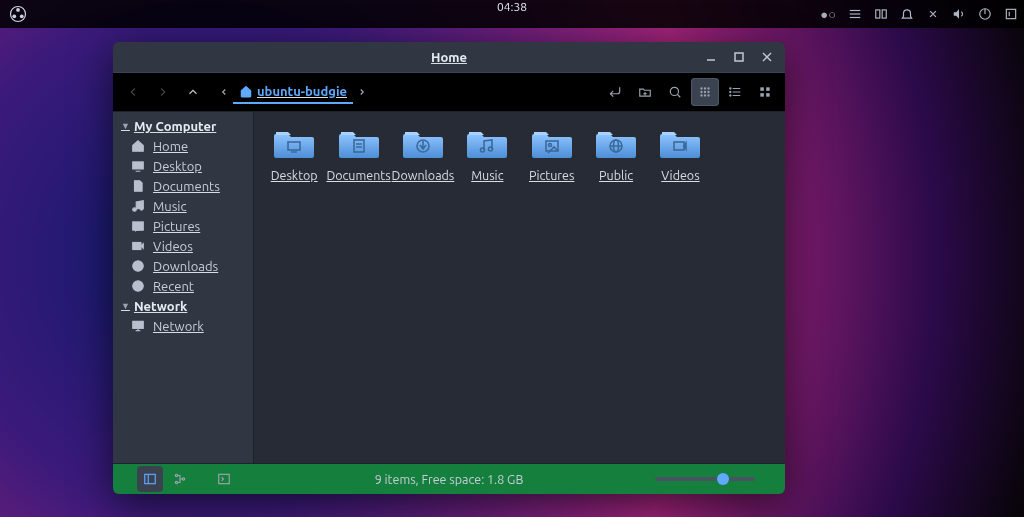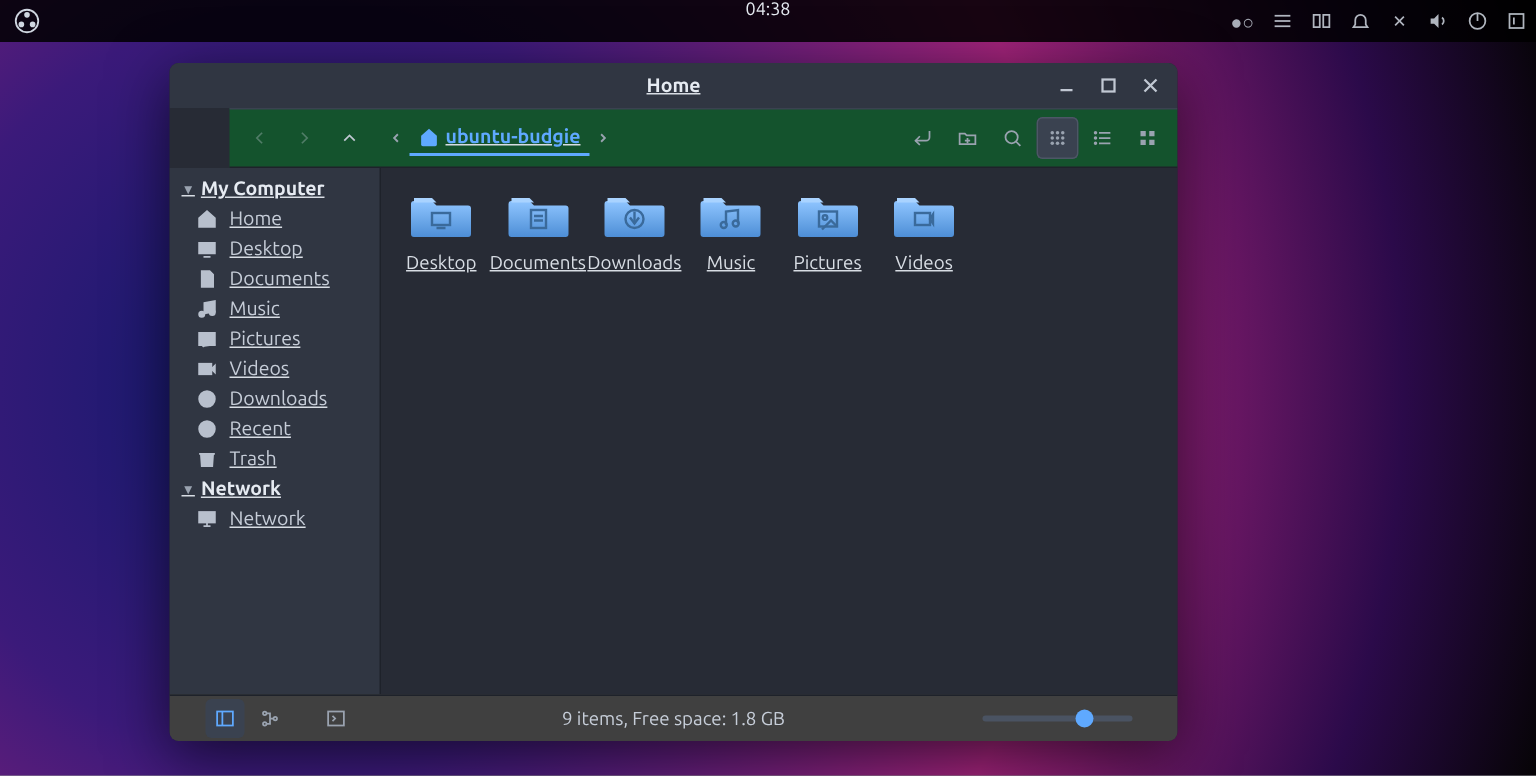--- a/index.html
+++ b/index.html
@@ -16,21 +16,21 @@
 
 #win{position:absolute;left:113px;top:42px;width:672px;height:452px;background:#272b35;border-radius:6px;box-shadow:0 10px 40px rgba(0,0,0,.6);display:flex;flex-direction:column;overflow:hidden;text-decoration:underline;}
 
 
 .titlebar{height:30px;background:#303642;display:flex;align-items:center;justify-content:center;position:relative;}
 .titlebar .title{color:#e6ebf2;font-weight:600;font-size:13px;}
 .titlebar .winbtns{position:absolute;right:6px;top:0;height:30px;display:flex;align-items:center;gap:4px;}
 .titlebar .wbtn{width:24px;height:24px;display:flex;align-items:center;justify-content:center;border-radius:4px;color:#c1c8d3;}
 
 
-.toolbar{height:38px;background:#14532d;border-top:1px solid #3a4250;border-bottom:1px solid #1e222a;display:flex;align-items:center;padding:0 6px;gap:2px;margin-left:40px;}
+.toolbar{height:38px;background:#000000;border-top:1px solid #3a4250;border-bottom:1px solid #1e222a;display:flex;align-items:center;padding:0 6px;gap:2px;}
 .toolbar .tbtn{width:28px;height:28px;display:flex;align-items:center;justify-content:center;border-radius:4px;color:#9aa3b0;}
 .toolbar .tbtn.disabled{opacity:.35;}
 .toolbar .pathbar{display:flex;align-items:center;margin-left:6px;flex:1;}
 .toolbar .pathbar .pathseg{display:flex;align-items:center;gap:4px;color:#5fa9ff;font-weight:600;padding:4px 6px;border-bottom:2px solid #5fa9ff;}
 .toolbar .pathbar .pathseg svg{width:14px;height:14px;fill:#5fa9ff;}
 .toolbar .right{display:flex;align-items:center;gap:2px;}
 .toolbar .tbtn.active{background:#3a4250;box-shadow:inset 0 0 0 1px #4d5766;}
 
 
 .body{flex:1;display:flex;min-height:0;}
@@ -42,21 +42,21 @@
 .sidebar .item .ul{border-bottom:1px solid #b8c0cd;}
 
 .content{flex:1;background:#272b35;overflow:auto;padding:14px 8px;}
 .grid{display:grid;grid-template-columns:repeat(8,1fr);gap:8px 0;}
 .cell{display:flex;flex-direction:column;align-items:center;gap:8px;}
 .cell .folder{width:42px;height:34px;position:relative;}
 .cell .folder svg{width:42px;height:34px;}
 .cell .label{color:#d8dde4;font-size:12.5px;text-align:center;}
 
 
-.statusbar{height:30px;background:#404040;border-top:1px solid #1e222a;display:flex;align-items:center;padding:0 24px;justify-content:space-between;}
+.statusbar{height:30px;background:#15803d;border-top:1px solid #1e222a;display:flex;align-items:center;padding:0 24px;justify-content:space-between;}
 .statusbar .left{display:flex;align-items:center;gap:4px;}
 .statusbar .sbtn{width:26px;height:26px;display:flex;align-items:center;justify-content:center;border-radius:4px;color:#9aa3b0;}
 .statusbar .sbtn.active{background:#3a4250;}
 .statusbar .status{position:absolute;left:0;right:0;text-align:center;pointer-events:none;color:#c6cdd8;font-size:12.5px;}
 .statusbar .slider{width:100px;height:4px;background:#4a5362;border-radius:2px;position:relative;margin-right:6px;}
 .statusbar .slider .knob{position:absolute;left:62%;top:-4px;width:12px;height:12px;border-radius:50%;background:#5fa9ff;}
 
 svg{display:block;}
 </style>
 </head>
@@ -286,28 +286,20 @@
           </svg>
           <span>Downloads</span>
         </div>
         <div class="item">
           <svg width="14" height="14" viewBox="0 0 24 24" fill="none" stroke="#b8c0cd" stroke-width="2">
             <circle cx="12" cy="12" r="9"></circle>
             <polyline points="12 7 12 12 16 14"></polyline>
           </svg>
           <span>Recent</span>
         </div>
-        <div class="item">
-          <svg width="14" height="14" viewBox="0 0 24 24" fill="none" stroke="#b8c0cd" stroke-width="2">
-            <polyline points="3 6 5 6 21 6"></polyline>
-            <path d="M19 6l-1 14H6L5 6"></path>
-            <path d="M10 11v6M14 11v6"></path>
-          </svg>
-          <span>Trash</span>
-        </div>
         <div class="section">
           <span class="tri">▼</span>
           <span>Network</span>
         </div>
         <div class="item">
           <svg width="14" height="14" viewBox="0 0 24 24" fill="none" stroke="#b8c0cd" stroke-width="2">
             <rect x="3" y="4" width="18" height="12"></rect>
             <line x1="8" y1="20" x2="16" y2="20"></line>
             <line x1="12" y1="16" x2="12" y2="20"></line>
           </svg>
@@ -367,20 +359,32 @@
             <div class="folder">
               <svg viewBox="0 0 42 34">
     <path d="M3 8 h12 l3 3 h21 a2 2 0 0 1 2 2 v17 a2 2 0 0 1 -2 2 H3 a2 2 0 0 1 -2 -2 V10 a2 2 0 0 1 2 -2z" fill="url(#fgrad)"></path>
     <path d="M3 6 h12 l3 3 h-15z" fill="#a9d3ff"></path>
     <rect x="15" y="15" width="12" height="10" fill="none" stroke="#3a6a9b" stroke-width="1.6"></rect>
                 <circle cx="19" cy="19" r="1.5" fill="none" stroke="#3a6a9b" stroke-width="1.6"></circle>
                 <path d="M27 25l-4-4-6 6" fill="none" stroke="#3a6a9b" stroke-width="1.6"></path>
   </svg>
             </div>
             <span class="label">Pictures</span>
+          </div>
+          <div class="cell">
+            <div class="folder">
+              <svg viewBox="0 0 42 34">
+    <path d="M3 8 h12 l3 3 h21 a2 2 0 0 1 2 2 v17 a2 2 0 0 1 -2 2 H3 a2 2 0 0 1 -2 -2 V10 a2 2 0 0 1 2 -2z" fill="url(#fgrad)"></path>
+    <path d="M3 6 h12 l3 3 h-15z" fill="#a9d3ff"></path>
+    <circle cx="21" cy="20" r="6" fill="none" stroke="#3a6a9b" stroke-width="1.6"></circle>
+                <ellipse cx="21" cy="20" rx="2.5" ry="6" fill="none" stroke="#3a6a9b" stroke-width="1.6"></ellipse>
+                <line x1="15" y1="20" x2="27" y2="20" fill="none" stroke="#3a6a9b" stroke-width="1.6"></line>
+  </svg>
+            </div>
+            <span class="label">Public</span>
           </div>
           <div class="cell">
             <div class="folder">
               <svg viewBox="0 0 42 34">
     <path d="M3 8 h12 l3 3 h21 a2 2 0 0 1 2 2 v17 a2 2 0 0 1 -2 2 H3 a2 2 0 0 1 -2 -2 V10 a2 2 0 0 1 2 -2z" fill="url(#fgrad)"></path>
     <path d="M3 6 h12 l3 3 h-15z" fill="#a9d3ff"></path>
     <rect x="15" y="16" width="10" height="8" fill="none" stroke="#3a6a9b" stroke-width="1.6"></rect>
                 <polygon points="27 17 25 20 27 23" fill="none" stroke="#3a6a9b" stroke-width="1.6"></polygon>
   </svg>
             </div>

